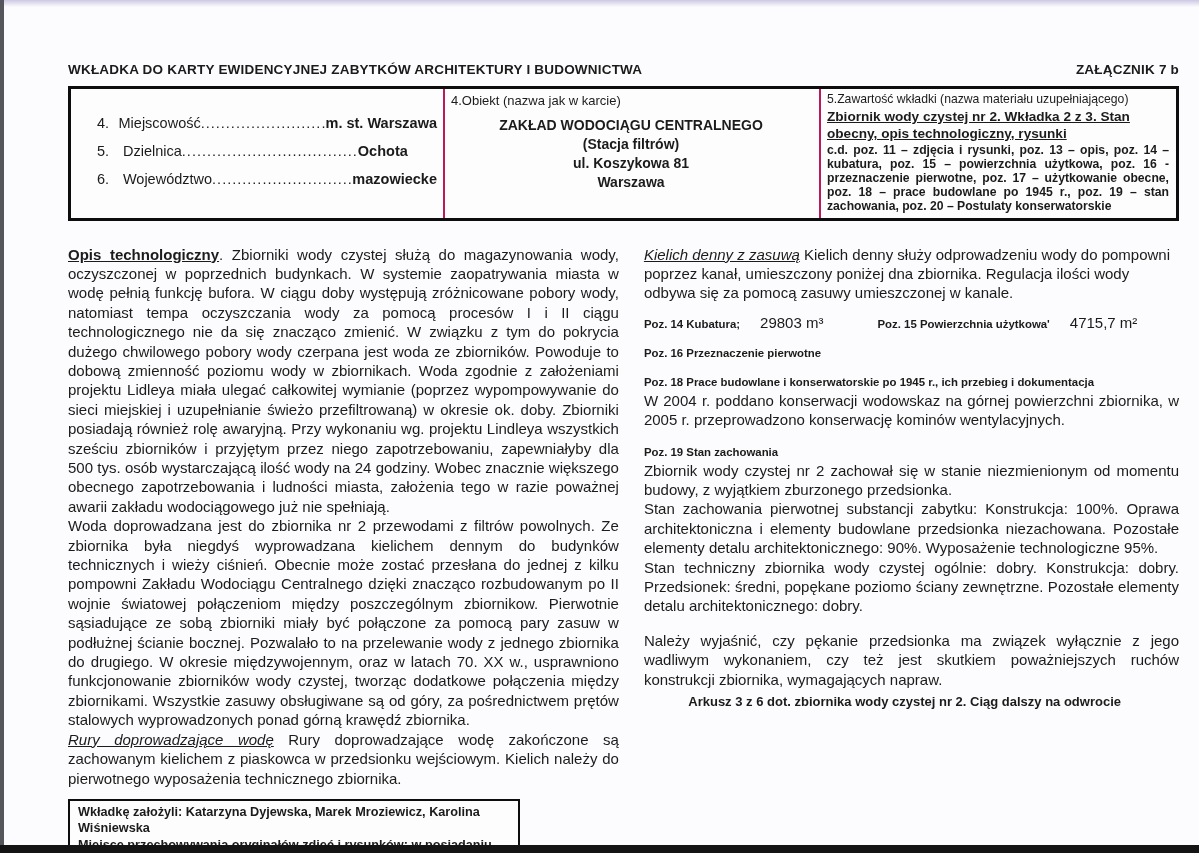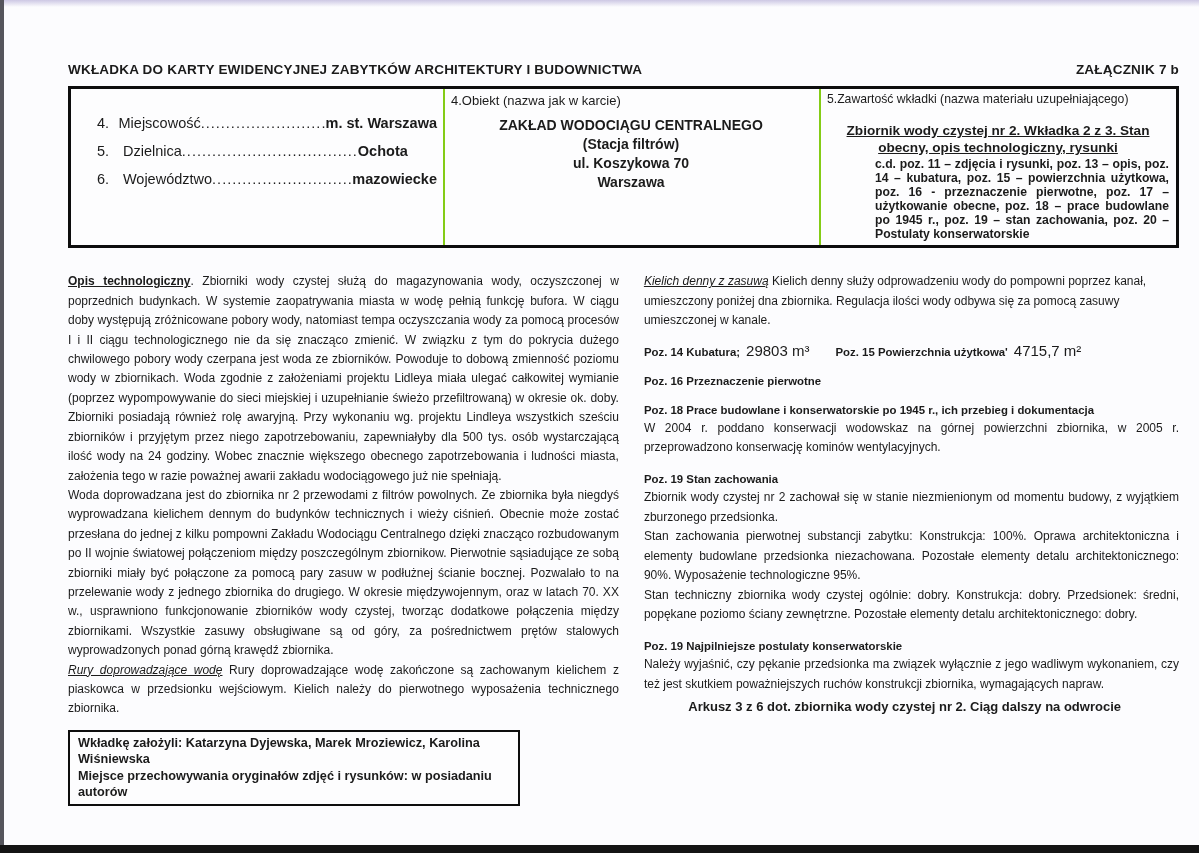--- a/index.html
+++ b/index.html
@@ -18,53 +18,53 @@
   .sheet{position:absolute;top:0;left:12px;width:1199px;height:602px;
     padding:62px 32px 0 56px;box-sizing:border-box;}
 
   .hdr{display:flex;justify-content:space-between;align-items:baseline;
     font-weight:bold;font-size:13.5px;letter-spacing:.2px;}
 
   
   .info-table{display:grid;grid-template-columns:372px 376px 1fr;
     border:3px solid #0d0d0d;margin-top:9px;background:#fdfdfe;}
   .cell{box-sizing:border-box;}
-  .cell + .cell{border-left:2px solid #84cc16;}
+  .cell + .cell{border-left:2px solid #be185d;}
 
   .cell-loc{padding:20px 6px 10px 26px;font-size:14.5px;}
   .loc-row{display:flex;align-items:baseline;line-height:28px;white-space:nowrap;}
   .loc-num{width:26px;}
   .loc-dots{letter-spacing:1px;overflow:hidden;}
   .loc-val{font-weight:bold;}
 
   .cell-obj{padding:4px 8px 6px 6px;font-size:13px;}
   .obj-caption{margin-bottom:8px;}
   .obj-lines{text-align:center;font-weight:bold;font-size:14px;line-height:19px;}
 
   .cell-cont{padding:3px 7px 4px 6px;font-size:12.2px;}
   .cont-caption{line-height:15px;}
-  .cont-title{display:block;text-align:center;font-weight:bold;font-size:13.6px;
-    line-height:17px;text-decoration:underline;margin:15px 0 2px 0;}
-  .cont-desc{font-weight:bold;font-size:12.2px;line-height:13.9px;text-align:justify;margin-left:48px;}
+  .cont-title{display:block;text-align:left;font-weight:bold;font-size:13.6px;
+    line-height:17px;text-decoration:underline;margin:1px 0 2px 0;}
+  .cont-desc{font-weight:bold;font-size:12.2px;line-height:13.9px;text-align:justify;}
 
   
   .columns{display:flex;gap:25px;margin-top:24px;}
   .col-left{width:558px;}
   .col-right{width:542px;}
 
-  .para{margin:0;font-size:12px;line-height:19.4px;text-align:justify;}
+  .para{margin:0;font-size:15px;line-height:19.4px;text-align:justify;}
   .para.nojust{text-align:left;}
   .bu{font-weight:bold;text-decoration:underline;}
   .iu{font-style:italic;text-decoration:underline;}
 
   .authors-box{margin-top:11px;border:2px solid #0d0d0d;width:452px;
     padding:3px 8px;font-weight:bold;font-size:12.7px;line-height:16.5px;
     box-sizing:border-box;background:#fdfdfe;}
 
-  .metrics{margin-top:11px;display:flex;align-items:baseline;gap:6px;
+  .metrics{margin-top:11px;display:flex;align-items:baseline;gap:20px;
     white-space:nowrap;}
   .poz-label{font-weight:bold;font-size:11.4px;}
   .metric-val{font-size:15px;}
   .metric-gap{width:14px;}
 
   .section{margin-top:15px;}
   .section .poz-head{display:block;font-size:11.4px;font-weight:bold;
     line-height:14px;margin-bottom:2px;}
   .section .para{margin:0;}
 
@@ -105,21 +105,21 @@
         <span class="loc-dots">............................</span>
         <span class="loc-val">mazowiecke</span>
       </div>
     </div>
 
     <div class="cell cell-obj">
       <div class="obj-caption">4.Obiekt (nazwa jak w karcie)</div>
       <div class="obj-lines">
         <div>ZAKŁAD WODOCIĄGU CENTRALNEGO</div>
         <div>(Stacja filtrów)</div>
-        <div>ul. Koszykowa 70</div>
+        <div>ul. Koszykowa 81</div>
         <div>Warszawa</div>
       </div>
     </div>
 
     <div class="cell cell-cont">
       <div class="cont-caption">5.Zawartość wkładki (nazwa materiału uzupełniającego)</div>
       <span class="cont-title">Zbiornik wody czystej nr 2. Wkładka 2 z 3. Stan obecny, opis technologiczny, rysunki</span>
       <div class="cont-desc">c.d. poz. 11 – zdjęcia i rysunki, poz. 13 – opis, poz. 14 – kubatura, poz. 15 – powierzchnia użytkowa, poz. 16 - przeznaczenie pierwotne, poz. 17 – użytkowanie obecne, poz. 18 – prace budowlane po 1945 r., poz. 19 – stan zachowania, poz. 20 – Postulaty konserwatorskie</div>
     </div>
 
@@ -160,21 +160,20 @@
       </div>
 
       <div class="section">
         <span class="poz-head">Poz. 19 Stan zachowania</span>
         <p class="para">Zbiornik wody czystej nr 2 zachował się w stanie niezmienionym od momentu budowy, z wyjątkiem zburzonego przedsionka.</p>
         <p class="para">Stan zachowania pierwotnej substancji zabytku: Konstrukcja: 100%. Oprawa architektoniczna i elementy budowlane przedsionka niezachowana. Pozostałe elementy detalu architektonicznego: 90%.   Wyposażenie technologiczne 95%.</p>
         <p class="para">Stan techniczny zbiornika wody czystej ogólnie: dobry.  Konstrukcja: dobry. Przedsionek: średni, popękane poziomo ściany zewnętrzne. Pozostałe elementy detalu architektonicznego: dobry.</p>
       </div>
 
       <div class="section">
-        <span class="poz-head">Poz. 19 Najpilniejsze postulaty konserwatorskie</span>
         <p class="para">Należy wyjaśnić, czy pękanie przedsionka ma związek wyłącznie z jego wadliwym wykonaniem, czy też jest skutkiem poważniejszych ruchów konstrukcji zbiornika, wymagających napraw.</p>
       </div>
 
       <div class="footer-line">Arkusz 3 z 6 dot. zbiornika wody czystej nr 2.  Ciąg dalszy na odwrocie</div>
     </div>
 
   </div>
 
 </div>
 

